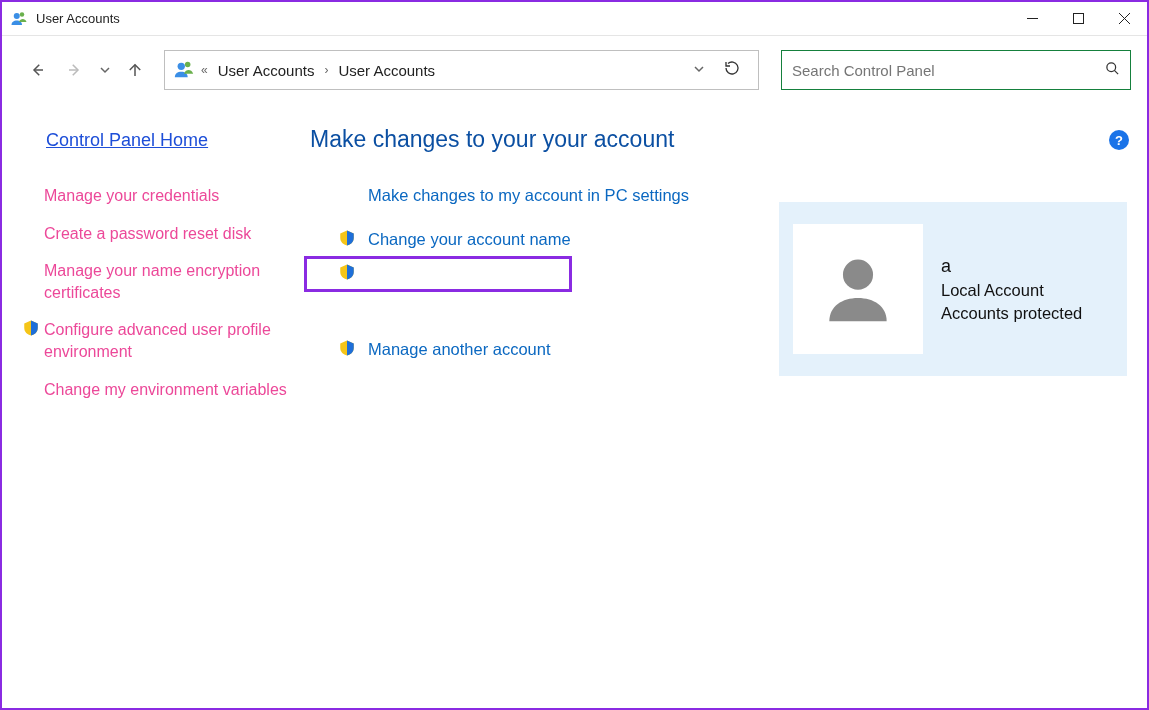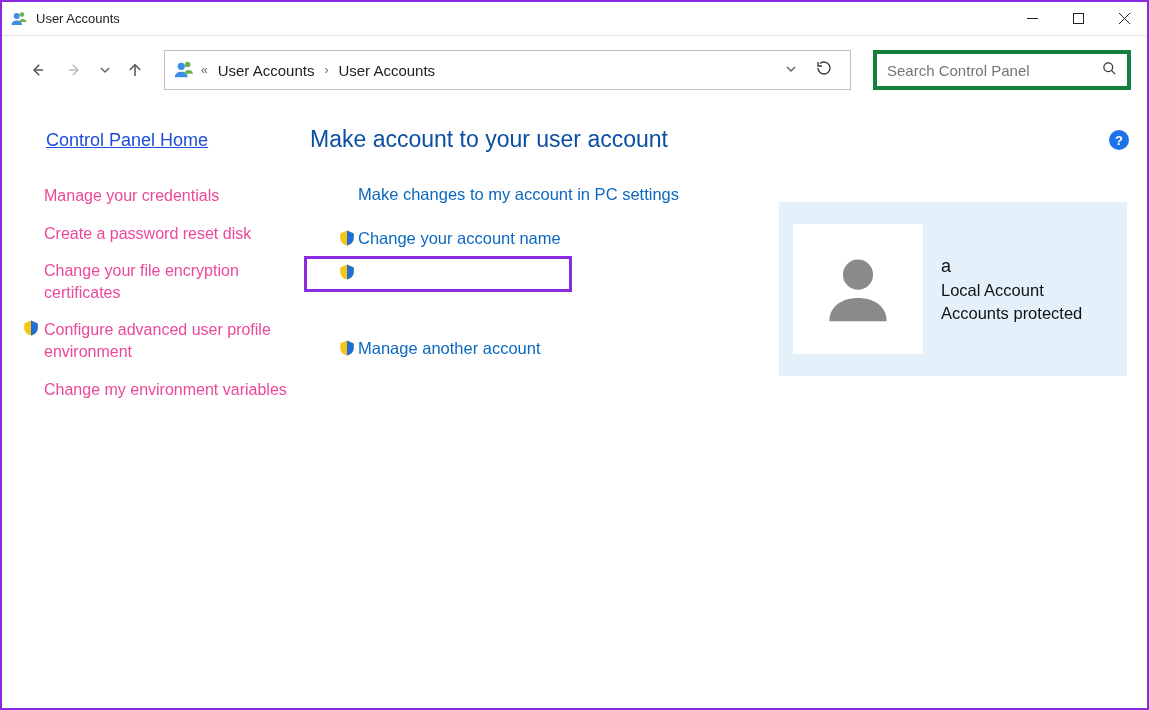--- a/index.html
+++ b/index.html
@@ -11,37 +11,37 @@
 
   .toolbar { display: flex; align-items: center; padding: 14px 16px 14px 18px; gap: 4px; }
   .navbtn { width: 34px; height: 34px; display: flex; align-items: center; justify-content: center; color: #555; font-size: 16px; }
   .navbtn.chev { width: 18px; font-size: 11px; color: #666; }
   .addressbar { flex: 1; height: 40px; border: 1px solid #bfbfbf; display: flex; align-items: center; padding: 0 8px; gap: 6px; margin-left: 8px; }
   .addressbar .crumb { font-size: 15px; color: #222; padding: 2px 4px; }
   .addressbar .sep { color: #666; font-size: 12px; }
   .addressbar .spacer { flex: 1; }
   .addressbar .dd { color: #666; font-size: 11px; padding: 0 4px; }
   .refresh { padding: 0 10px; color: #333; font-size: 16px; }
-  .searchbox { width: 258px; height: 40px; border: 4px solid #15803d; margin-left: 18px; display: flex; align-items: center; padding: 0 10px; }
+  .searchbox { width: 350px; height: 40px; border: 1px solid #15803d; margin-left: 18px; display: flex; align-items: center; padding: 0 10px; }
   .searchbox input { flex: 1; border: none; outline: none; font-size: 15px; color: #555; }
   .searchbox .sicon { color: #333; }
 
   .content { display: flex; padding: 4px 18px 0 18px; }
   .help-badge { position: absolute; right: 18px; top: 128px; width: 20px; height: 20px; border-radius: 50%; background: #1a73e8; color: #fff; font-size: 13px; font-weight: bold; display: flex; align-items: center; justify-content: center; }
 
   .sidebar { width: 290px; padding-top: 22px; }
   .cp-home { color: #1d4ed8; font-size: 18px; margin-bottom: 34px; display: block; padding-left: 26px; }
   .side-list { list-style: none; }
   .side-list li { display: flex; align-items: flex-start; margin-bottom: 16px; padding-left: 2px; line-height: 1.35; }
   .side-list li .sh { width: 22px; flex-shrink: 0; }
   .side-list li a { color: #ec4899; font-size: 16px; text-decoration: none; }
 
   .main { flex: 1; padding-top: 18px; position: relative; }
   .heading { color: #0b4fa2; font-size: 23px; font-weight: 400; margin-bottom: 32px; }
-  .link-row { display: flex; align-items: flex-start; margin-bottom: 14px; padding-left: 28px; }
+  .link-row { display: flex; align-items: center; gap: 10px; margin-bottom: 14px; padding-left: 28px; }
   .link-row a { color: #0b68c1; font-size: 16.5px; text-decoration: none; }
   .link-row .sh { width: 20px; height: 20px; flex-shrink: 0; }
   .spacer-row { height: 24px; }
 
   .account-card { position: absolute; right: 20px; top: 200px; width: 348px; height: 174px; background: #e4f1fb; display: flex; align-items: center; padding: 12px 14px; gap: 18px; }
   .avatar-box { width: 130px; height: 130px; background: #fff; display: flex; align-items: center; justify-content: center; }
   .account-info { display: flex; flex-direction: column; gap: 4px; font-size: 16.5px; color: #111; }
   .account-info .uname { font-size: 18px; }
 
   .shield-svg { display: block; }
@@ -139,40 +139,40 @@
       <li>
           <span class="sh"></span>
           <a href="#">Manage your credentials</a>
         </li>
       <li>
           <span class="sh"></span>
           <a href="#">Create a password reset disk</a>
         </li>
       <li>
           <span class="sh"></span>
-          <a href="#">Change your file encryption certificates</a>
+          <a href="#">Manage your name encryption certificates</a>
         </li>
       <li>
           <span class="sh">
             <svg class="shield-svg" width="18" height="18" viewBox="0 0 24 24">
               <path d="M12 2l9 4v6c0 5-4 9-9 10C7 21 3 17 3 12V6l9-4z" fill="#f5c518"></path>
               <path d="M12 2l9 4v6c0 5-4 9-9 10V2z" fill="#1e6fd9"></path>
             </svg>
           </span>
           <a href="#">Configure advanced user profile environment</a>
         </li>
       <li>
           <span class="sh"></span>
           <a href="#">Change my environment variables</a>
         </li>
     </ul>
   </div>
 
   <div class="main">
-    <h1 class="heading">Make account to your user account</h1>
+    <h1 class="heading">Make changes to your your account</h1>
 
     <div class="link-row">
         <span class="sh"></span>
         <a href="#">Make changes to my account in PC settings</a>
       </div>
     <div class="link-row" style="margin-top:24px;">
         <span class="sh">
           <svg class="shield-svg" width="18" height="18" viewBox="0 0 24 24">
             <path d="M12 2l9 4v6c0 5-4 9-9 10C7 21 3 17 3 12V6l9-4z" fill="#f5c518"></path>
             <path d="M12 2l9 4v6c0 5-4 9-9 10V2z" fill="#1e6fd9"></path>

